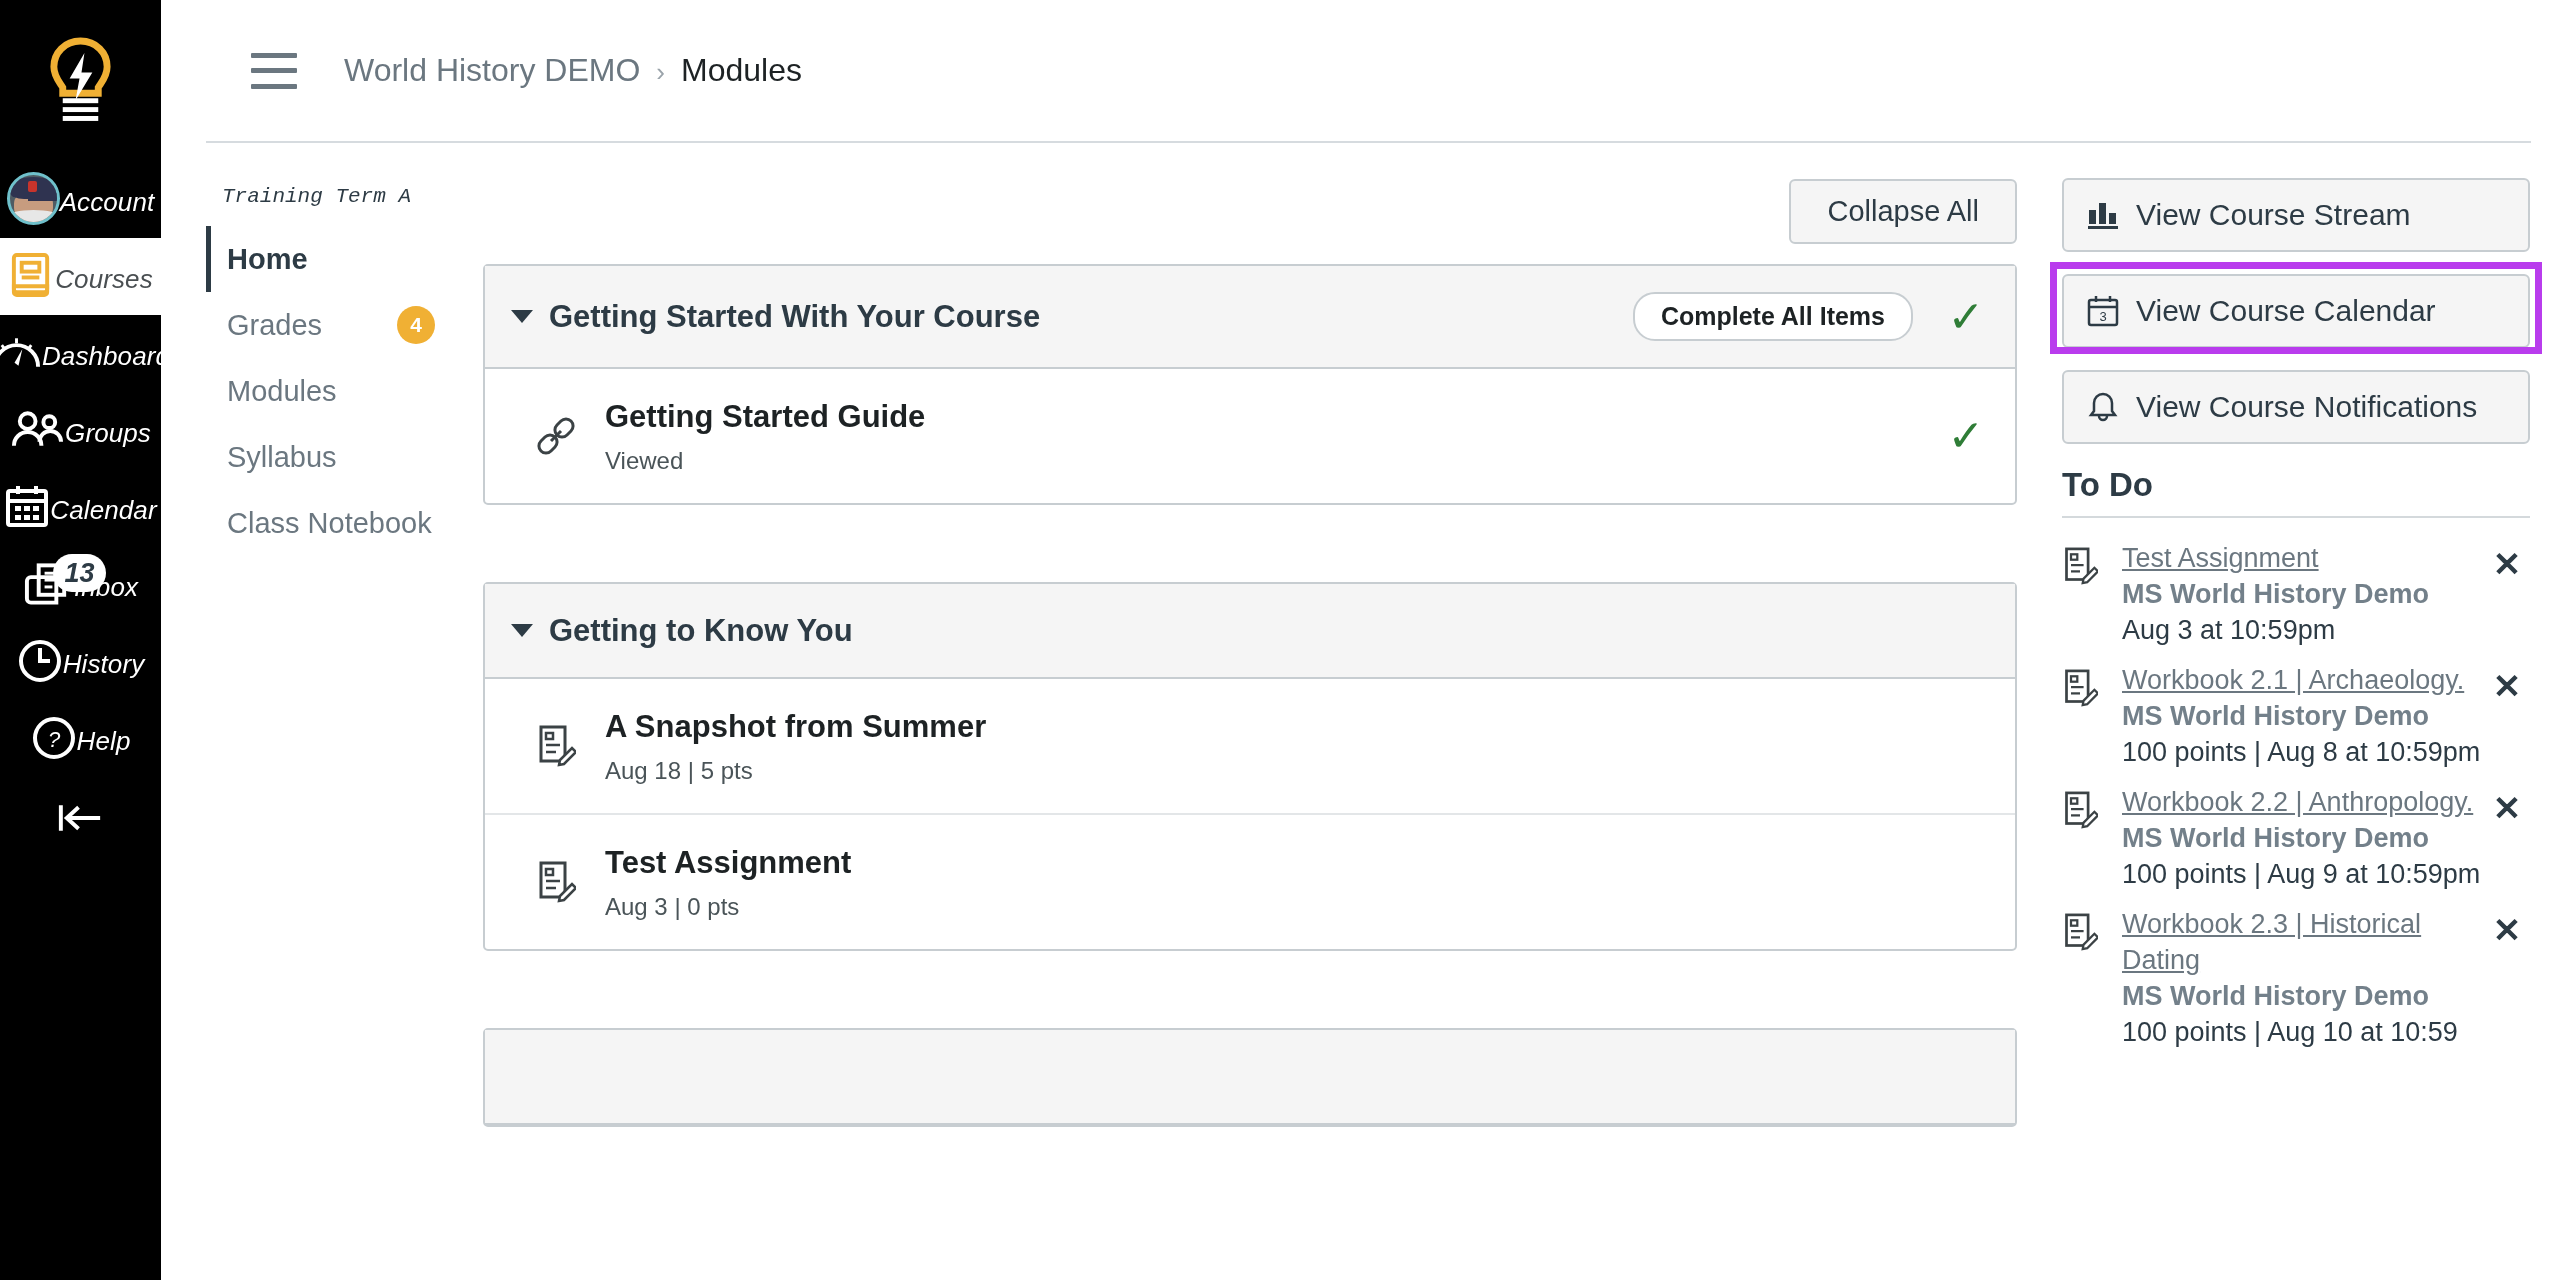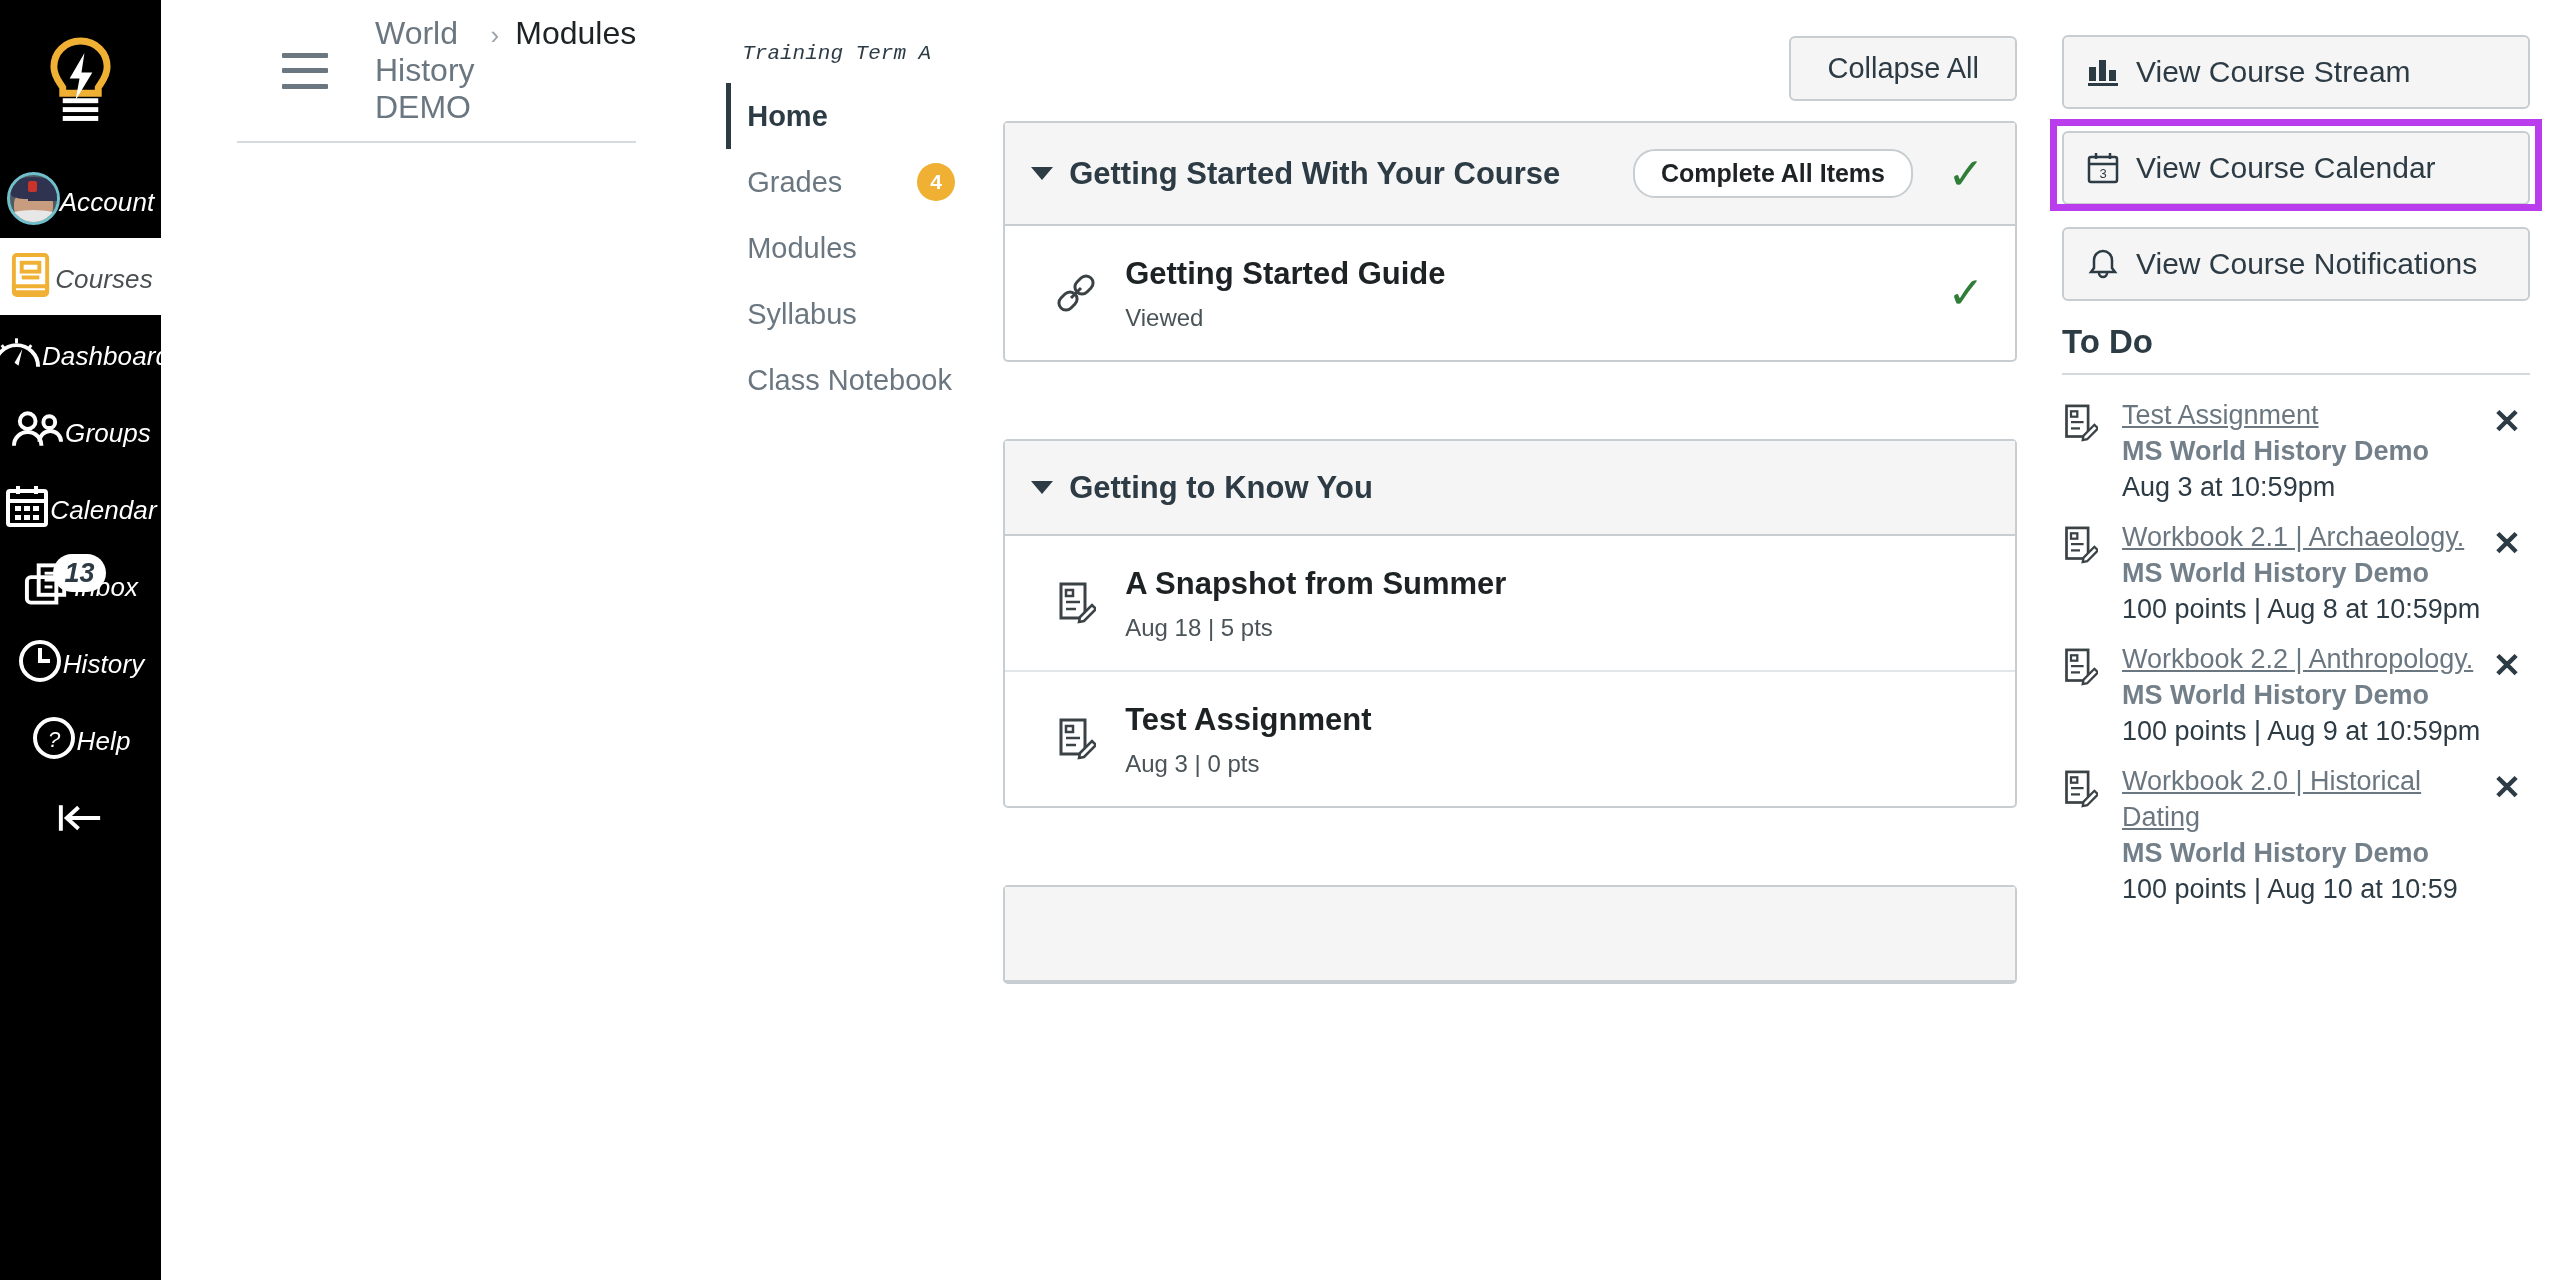--- a/index.html
+++ b/index.html
@@ -52,21 +52,21 @@
     position: relative;
   }
   .avatar-photo { position: absolute; inset: 0; }
   .av-hair { position:absolute; left:4px; right:4px; top:16px; bottom:0; background:#c79c7f; border-radius:40% 40% 45% 45%; }
   .av-cap { position:absolute; left:0px; right:0px; top:2px; height:22px; background:#2f3350; border-radius:50% 50% 30% 30%; }
   .av-brim { position:absolute; left:18px; right:-2px; top:18px; height:8px; background:#2f3350; border-radius:0 6px 6px 0; }
   .av-logo { position:absolute; left:18px; top:6px; width:9px; height:11px; background:#c8342c; border-radius:2px; }
   .av-shirt { position:absolute; left:-2px; right:-2px; bottom:0; height:12px; background:#e7e7e7; border-radius:50% 50% 0 0; }
 
   
-  .main-wrap { flex: 1 1 auto; display: flex; flex-direction: row; min-width: 0; background:#fff;padding-left:31px; }
+  .main-wrap { flex: 1 1 auto; display: flex; flex-direction: column; min-width: 0; background:#fff; }
 
   .topbar {
     height: 143px; flex: 0 0 143px;
     display: flex; align-items: center;
     padding-left: 45px;
     border-bottom: 2px solid #d6dbdf;
     margin: 0 45px 0 45px;
   }
   .hamburger { width: 46px; height: 36px; display: flex; flex-direction: column; justify-content: space-between; cursor: pointer; flex:0 0 auto;}
   .hamburger span { display: block; height: 5px; background: #6b7780; border-radius: 1px; }
@@ -510,21 +510,21 @@
           <span class="td-icon">
             <svg width="36" height="40" viewBox="0 0 40 44">
               <rect x="5" y="3" width="24" height="34" fill="none" stroke="#3b4245" stroke-width="3"></rect>
               <rect x="10" y="9" width="7" height="6" fill="none" stroke="#3b4245" stroke-width="2.5"></rect>
               <line x1="10" y1="21" x2="24" y2="21" stroke="#3b4245" stroke-width="2.5"></line>
               <line x1="10" y1="28" x2="20" y2="28" stroke="#3b4245" stroke-width="2.5"></line>
               <path d="M24 36 L36 24 l4 4 L28 40 l-5 1 Z" fill="#fff" stroke="#3b4245" stroke-width="2.5"></path>
             </svg>
           </span>
           <span class="td-body">
-            <a class="td-link">Workbook 2.0 | Historical Dating</a>
+            <a class="td-link">Workbook 2.3 | Historical Dating</a>
             <div class="td-course">MS World History Demo</div>
             <div class="td-meta">100 points  |  Aug 10 at 10:59</div>
           </span>
           <span class="td-x">✕</span>
         </div>
 
       </aside>
     </div>
   </div>
 </div>

